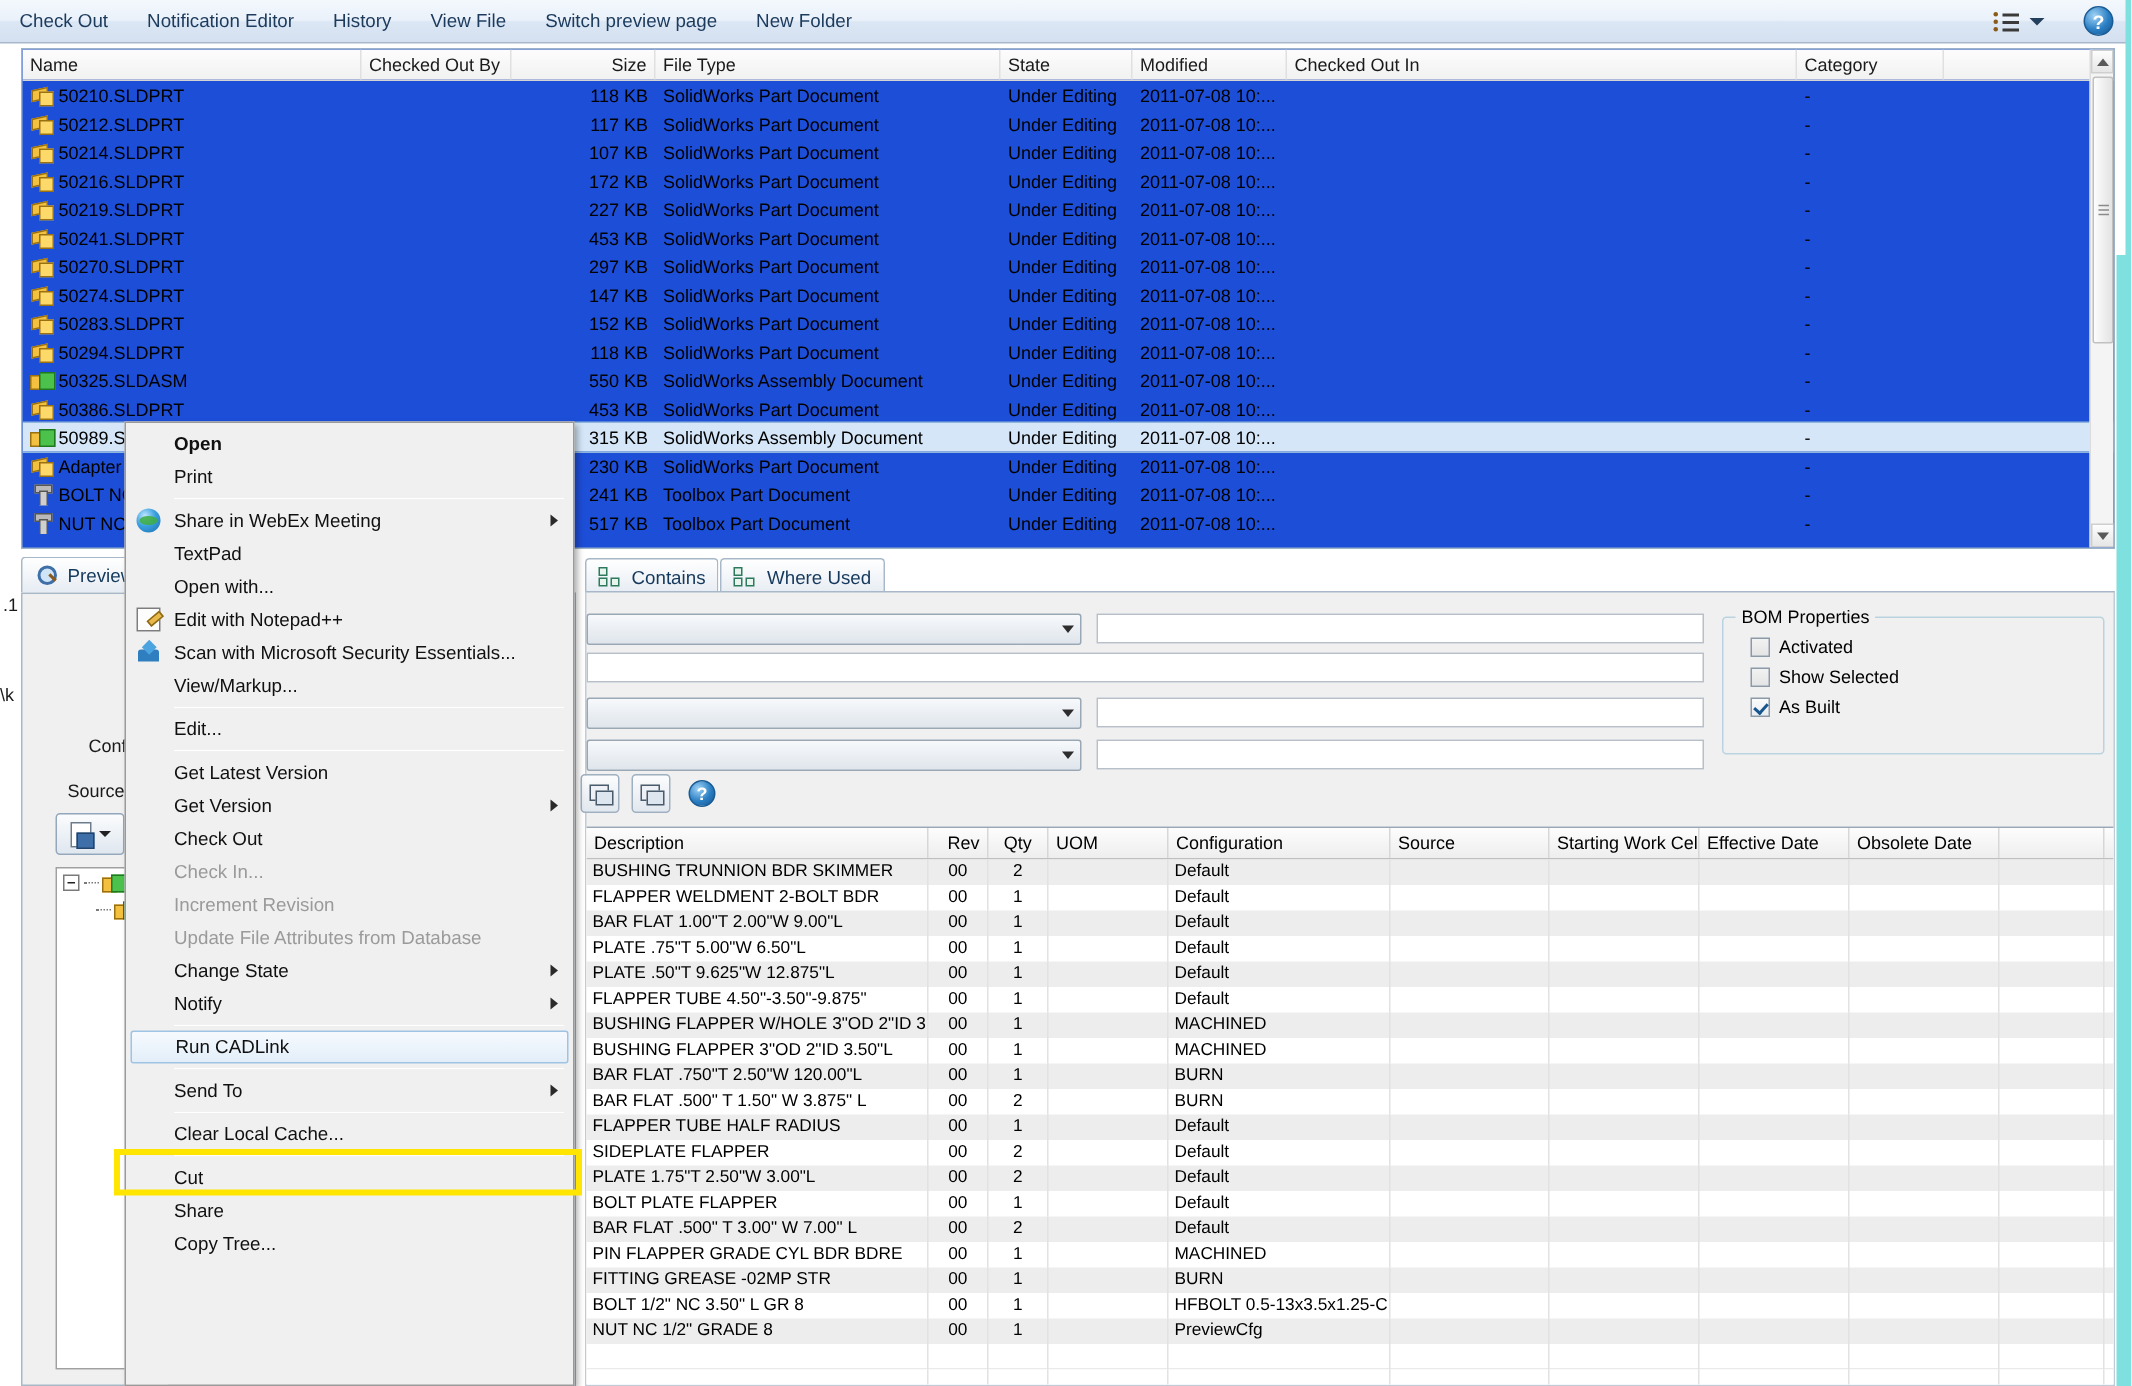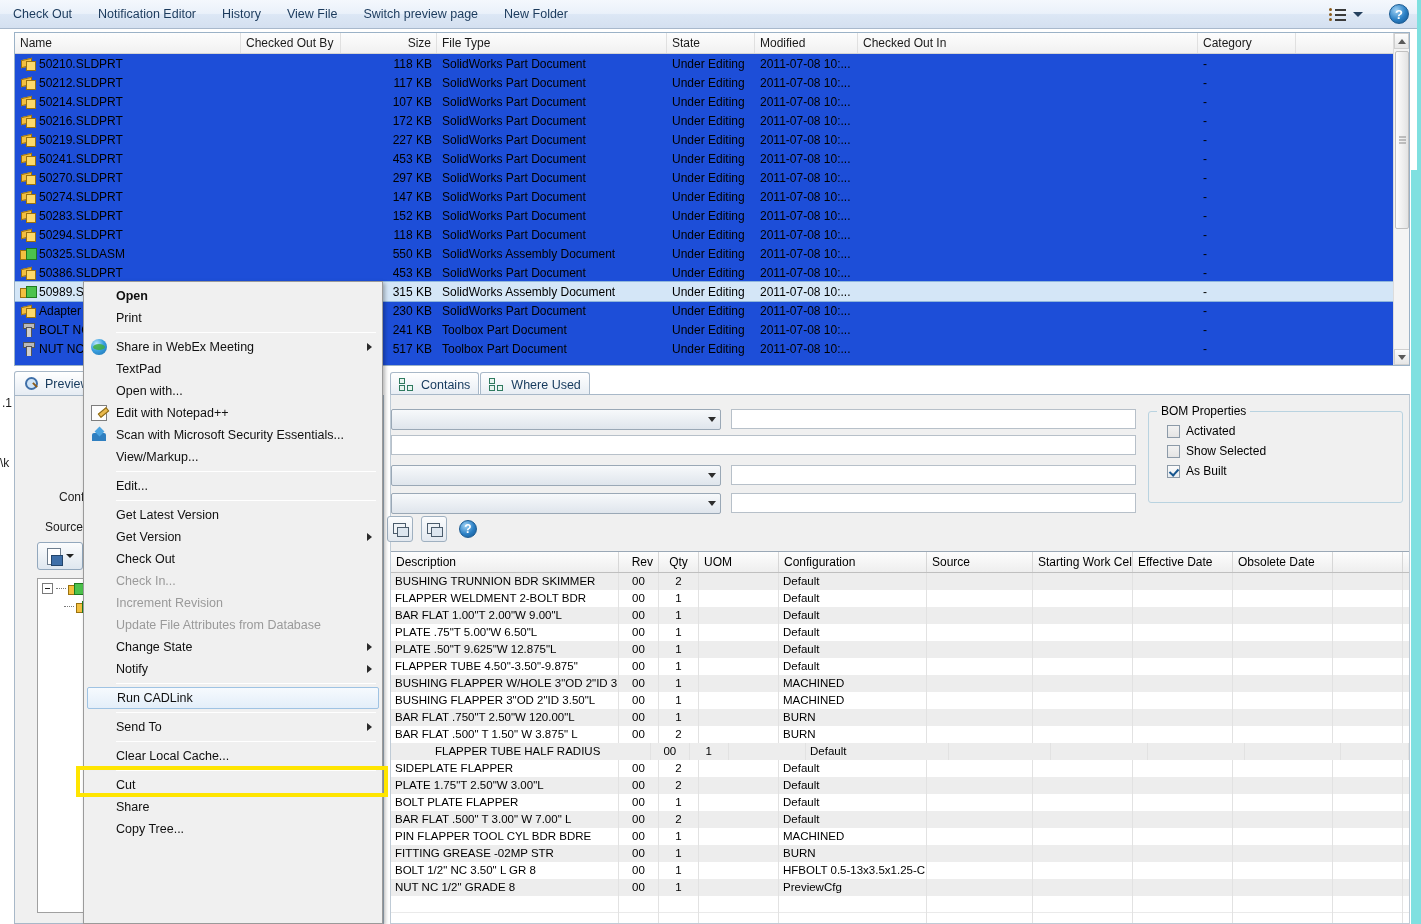--- a/index.html
+++ b/index.html
@@ -669,21 +669,21 @@
             <div class="td c" style="width: 40px;">2</div>
             <div class="td" style="width: 80px;"></div>
             <div class="td" style="width: 148px;">BURN</div>
             <div class="td" style="width: 106px;"></div>
             <div class="td" style="width: 100px;"></div>
             <div class="td" style="width: 100px;"></div>
             <div class="td" style="width: 100px;"></div>
             <div class="td" style="width: 70px;"></div>
           </div>
           <div class="bt-row" style="background: rgb(237, 237, 237);">
-            <div class="td" style="width: 228px; margin-left: 40px;">FLAPPER TUBE HALF RADIUS</div>
+            <div class="td" style="width: 228px;">FLAPPER TUBE HALF RADIUS</div>
             <div class="td c" style="width: 40px;">00</div>
             <div class="td c" style="width: 40px;">1</div>
             <div class="td" style="width: 80px;"></div>
             <div class="td" style="width: 148px;">Default</div>
             <div class="td" style="width: 106px;"></div>
             <div class="td" style="width: 100px;"></div>
             <div class="td" style="width: 100px;"></div>
             <div class="td" style="width: 100px;"></div>
             <div class="td" style="width: 70px;"></div>
           </div>
@@ -729,21 +729,21 @@
             <div class="td c" style="width: 40px;">2</div>
             <div class="td" style="width: 80px;"></div>
             <div class="td" style="width: 148px;">Default</div>
             <div class="td" style="width: 106px;"></div>
             <div class="td" style="width: 100px;"></div>
             <div class="td" style="width: 100px;"></div>
             <div class="td" style="width: 100px;"></div>
             <div class="td" style="width: 70px;"></div>
           </div>
           <div class="bt-row alt" style="background: rgb(255, 255, 255);">
-            <div class="td" style="width: 228px;">PIN FLAPPER TOOL CYL BDR BDRE</div>
+            <div class="td" style="width: 228px;">PIN FLAPPER GRADE CYL BDR BDRE</div>
             <div class="td c" style="width: 40px;">00</div>
             <div class="td c" style="width: 40px;">1</div>
             <div class="td" style="width: 80px;"></div>
             <div class="td" style="width: 148px;">MACHINED</div>
             <div class="td" style="width: 106px;"></div>
             <div class="td" style="width: 100px;"></div>
             <div class="td" style="width: 100px;"></div>
             <div class="td" style="width: 100px;"></div>
             <div class="td" style="width: 70px;"></div>
           </div>

